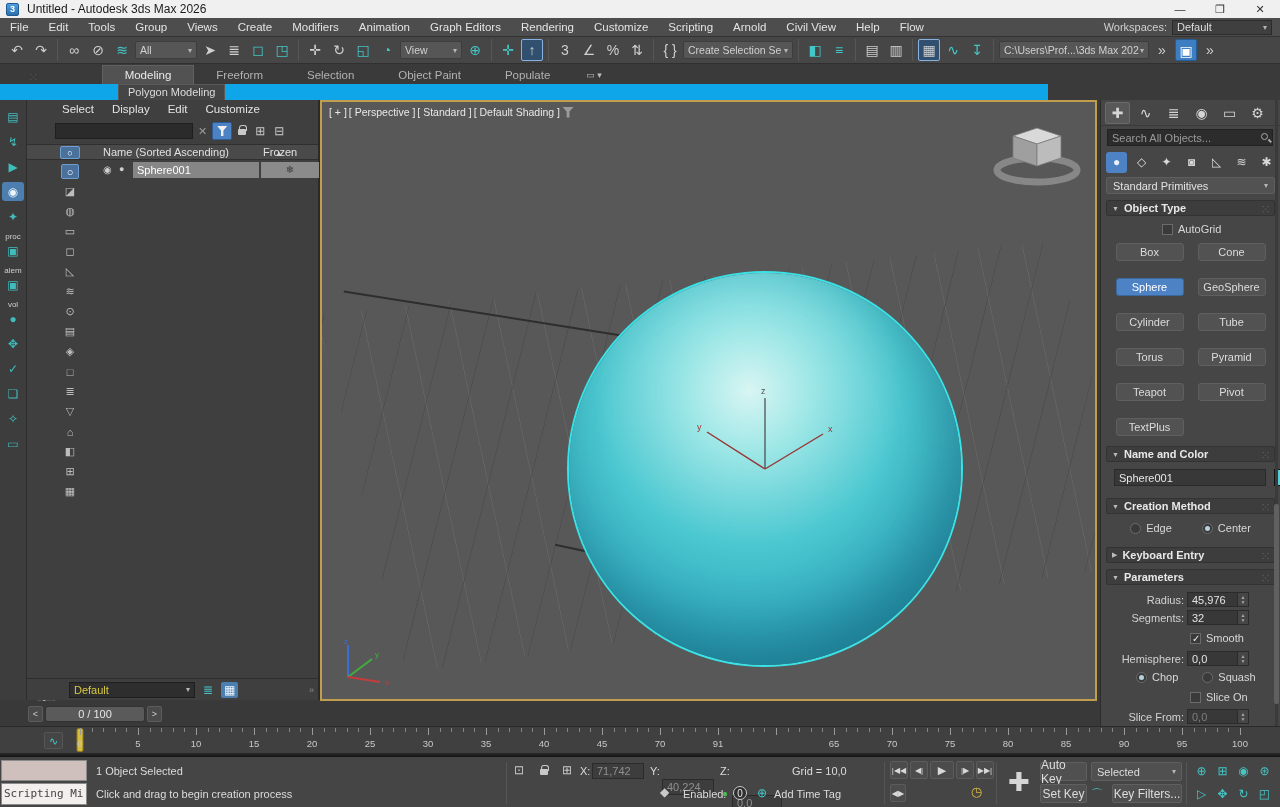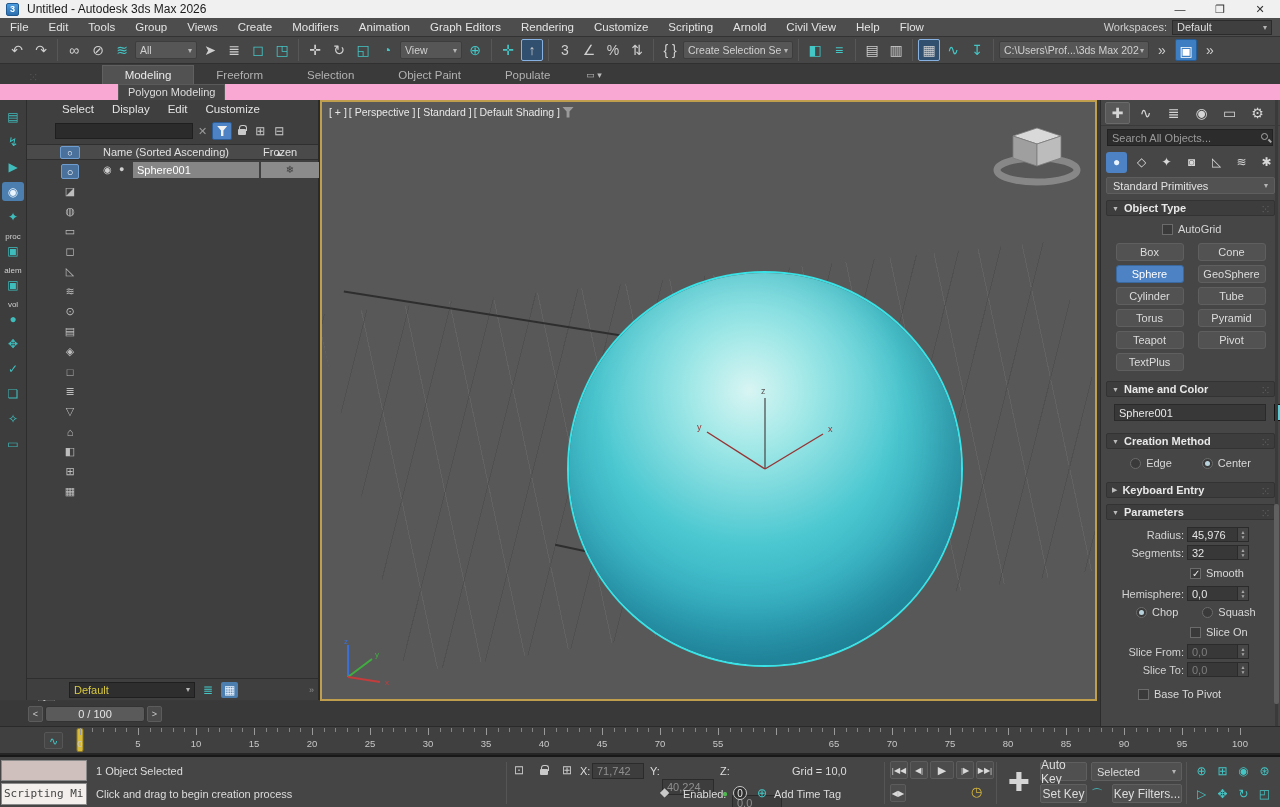--- a/index.html
+++ b/index.html
@@ -39,21 +39,21 @@
   .tbdd .ddlab{overflow:hidden;white-space:nowrap}
 
   
   .ribbonrow{position:absolute;left:0;top:64px;width:1280px;height:20px;background:#3a3a3a;
              display:flex;align-items:flex-end}
   .grip{color:#666;font-size:8px;padding:0 4px 2px 30px;letter-spacing:1px}
   #ribbon-tabs{display:flex;height:100%;align-items:flex-end;margin-left:60px}
   .rtab{padding:3px 22px;color:#b2b2b2;font-size:11.5px}
   .rtab.act{background:#525252;color:#e9e9e9;border:1px solid #606060;border-bottom:none}
   .ribovf{margin-left:14px;color:#bbb;font-size:9px;padding-bottom:4px}
-  .polyrow{position:absolute;left:0;top:84px;width:1280px;height:16px;background:#f9a8d4}
+  .polyrow{position:absolute;left:0;top:84px;width:1048px;height:16px;background:#0ea5e9}
   .polytab{display:inline-block;margin-left:118px;background:#454545;border:1px solid #5a5a5a;border-bottom:none;
            padding:1px 9px 2px;font-size:11px;color:#ddd}
 
   
   .leftstrip{position:absolute;left:0;top:100px;width:27px;height:600px;background:#3d3d3d;
              border-right:1px solid #2d2d2d;display:flex;flex-direction:column;align-items:center;padding-top:4px}
   .lsitem{display:flex;flex-direction:column;align-items:center;margin:3px 0}
   .lslabel{font-size:8px;color:#cfcfcf;line-height:9px}
   .lsglyph{width:22px;height:19px;display:flex;align-items:center;justify-content:center;color:#3fbdbd;font-size:12px}
   .lsitem.act .lsglyph{background:#4c7fb0;border-radius:3px;color:#eaf4ff}
@@ -138,21 +138,21 @@
   .rollout{margin:6px 5px 0 5px}
   .rhead{height:16px;background:#3d3d3d;border:1px solid #333;border-radius:2px;display:flex;align-items:center;
          gap:5px;padding:0 5px}
   .rhead .tri{font-size:7px;color:#bbb}
   .rhead b{font-size:11px;color:#e8e8e8}
   .rgrip{margin-left:auto;color:#777;font-size:8px}
   .rbody{padding:5px 0 4px}
   .agrow{display:flex;align-items:center;gap:5px;padding-left:56px;height:16px}
   .cb{width:11px;height:11px;background:#3a3a3a;border:1px solid #6b6b6b;display:inline-block;flex:none}
   .cb.on::after{content:"✓";display:block;color:#e8e8e8;font-size:10px;line-height:10px;margin-left:1px}
-  .objgrid{display:grid;grid-template-columns:68px 68px;gap:4px 14px;justify-content:center;margin-top:6px}
+  .objgrid{display:grid;grid-template-columns:68px 68px;gap:17px 14px;justify-content:center;margin-top:6px}
   .objbtn{height:18px;background:#525252;border:1px solid #5f5f5f;border-radius:3px;color:#dcdcdc;
           display:flex;align-items:center;justify-content:center;font-size:11px}
   .objbtn.act{background:#4d82c4;border-color:#39699f;color:#fff}
   .namerow{display:flex;align-items:center;gap:8px;padding:2px 8px}
   .namein{flex:1;height:17px;background:#383838;border:1px solid #2a2a2a;color:#e8e8e8;
           font:11px "Liberation Sans",sans-serif;padding:0 4px;outline:none}
   .swatch{width:20px;height:17px;border:1px solid #111;flex:none}
   .rrow{display:flex;gap:30px;justify-content:center;align-items:center;height:18px}
   .ropt{display:flex;align-items:center;gap:5px;color:#d8d8d8}
   .rb{width:11px;height:11px;border-radius:50%;background:#3a3a3a;border:1px solid #6b6b6b;flex:none}
@@ -728,21 +728,21 @@
         <div class="tick" style="left: 47%;"></div>
         <div class="tick" style="left: 48%;"></div>
         <div class="tick" style="left: 49%;"></div>
         <div class="tick major" style="left: 50%;"></div>
         <div class="tlabel" style="left: 50%;">70</div>
         <div class="tick" style="left: 51%;"></div>
         <div class="tick" style="left: 52%;"></div>
         <div class="tick" style="left: 53%;"></div>
         <div class="tick" style="left: 54%;"></div>
         <div class="tick major" style="left: 55%;"></div>
-        <div class="tlabel" style="left: 55%;">55</div>
+        <div class="tlabel" style="left: 55%;">91</div>
         <div class="tick" style="left: 56%;"></div>
         <div class="tick" style="left: 57%;"></div>
         <div class="tick" style="left: 58%;"></div>
         <div class="tick" style="left: 59%;"></div>
         <div class="tick major" style="left: 60%;"></div>
         <div class="tlabel" style="left: 60%; margin-top: 44px;">60</div>
         <div class="tick" style="left: 61%;"></div>
         <div class="tick" style="left: 62%;"></div>
         <div class="tick" style="left: 63%;"></div>
         <div class="tick" style="left: 64%;"></div>

